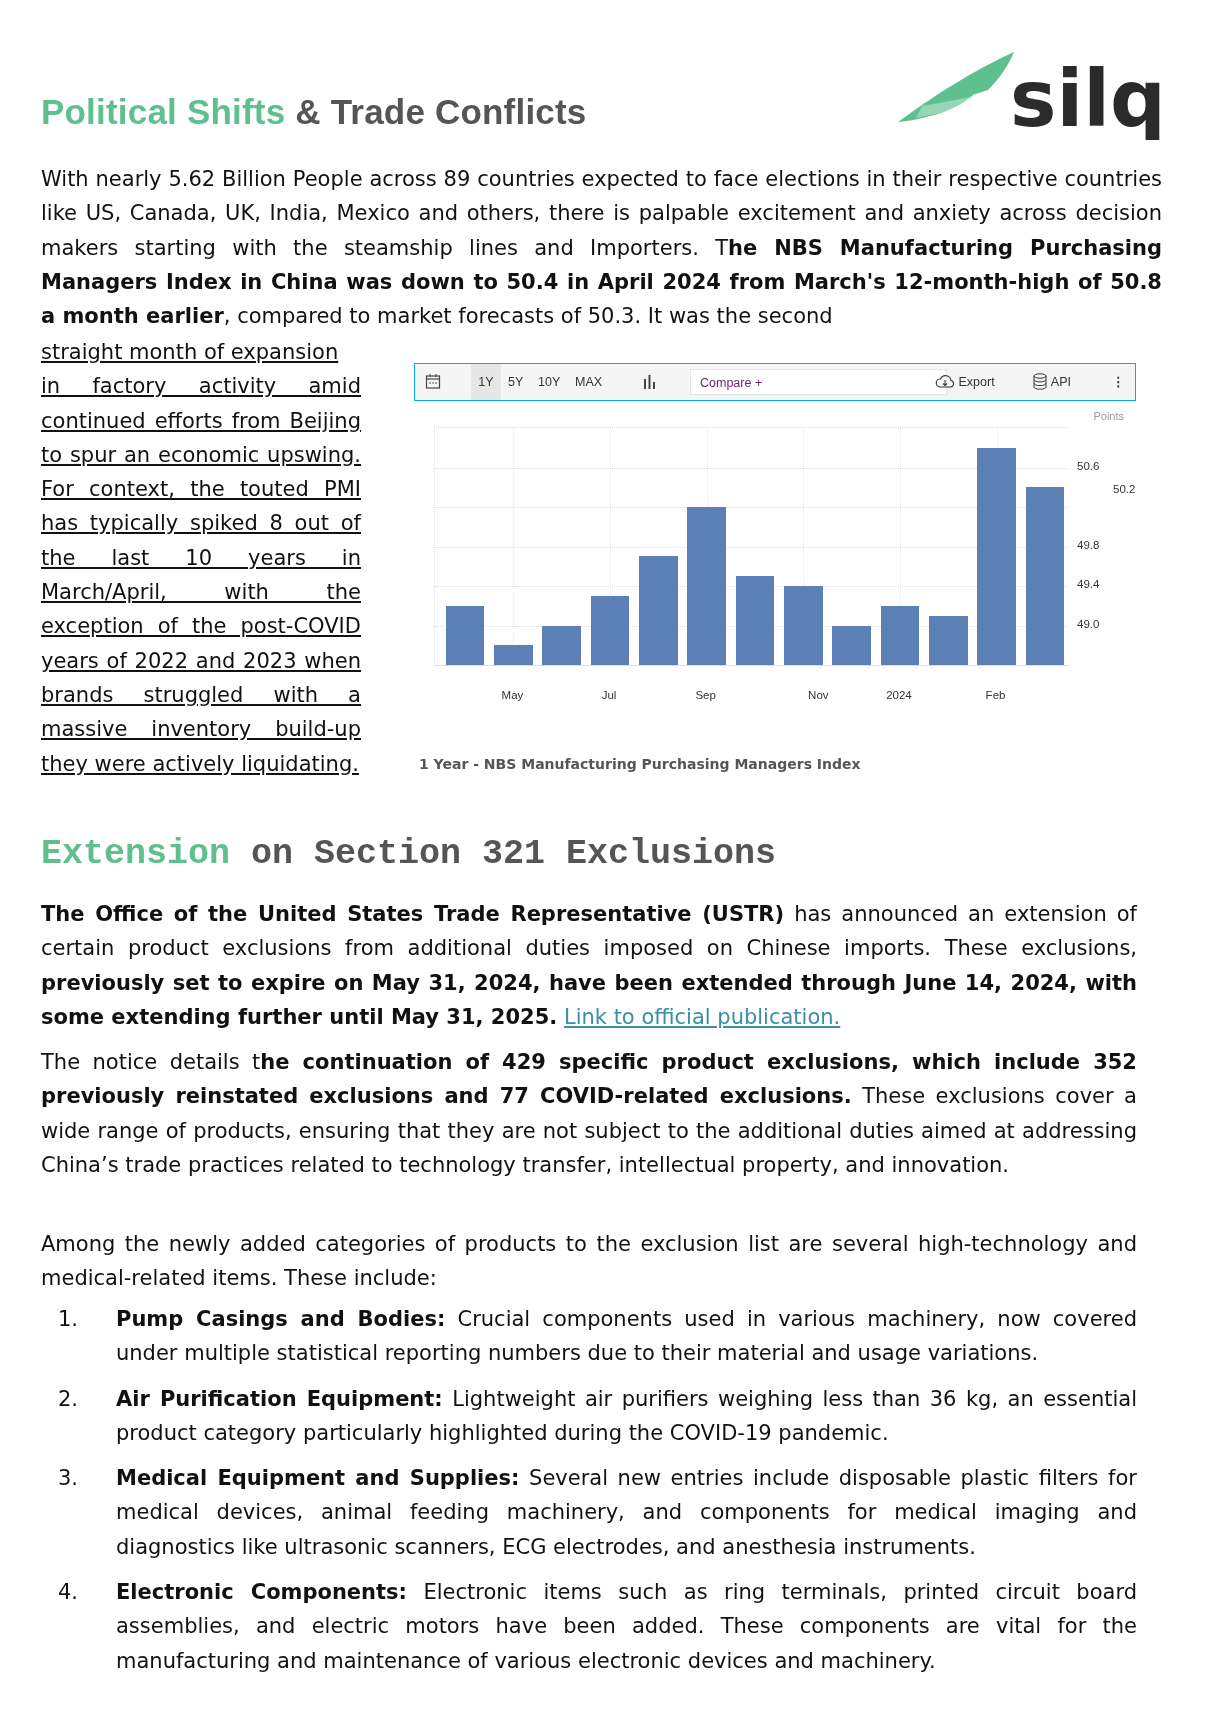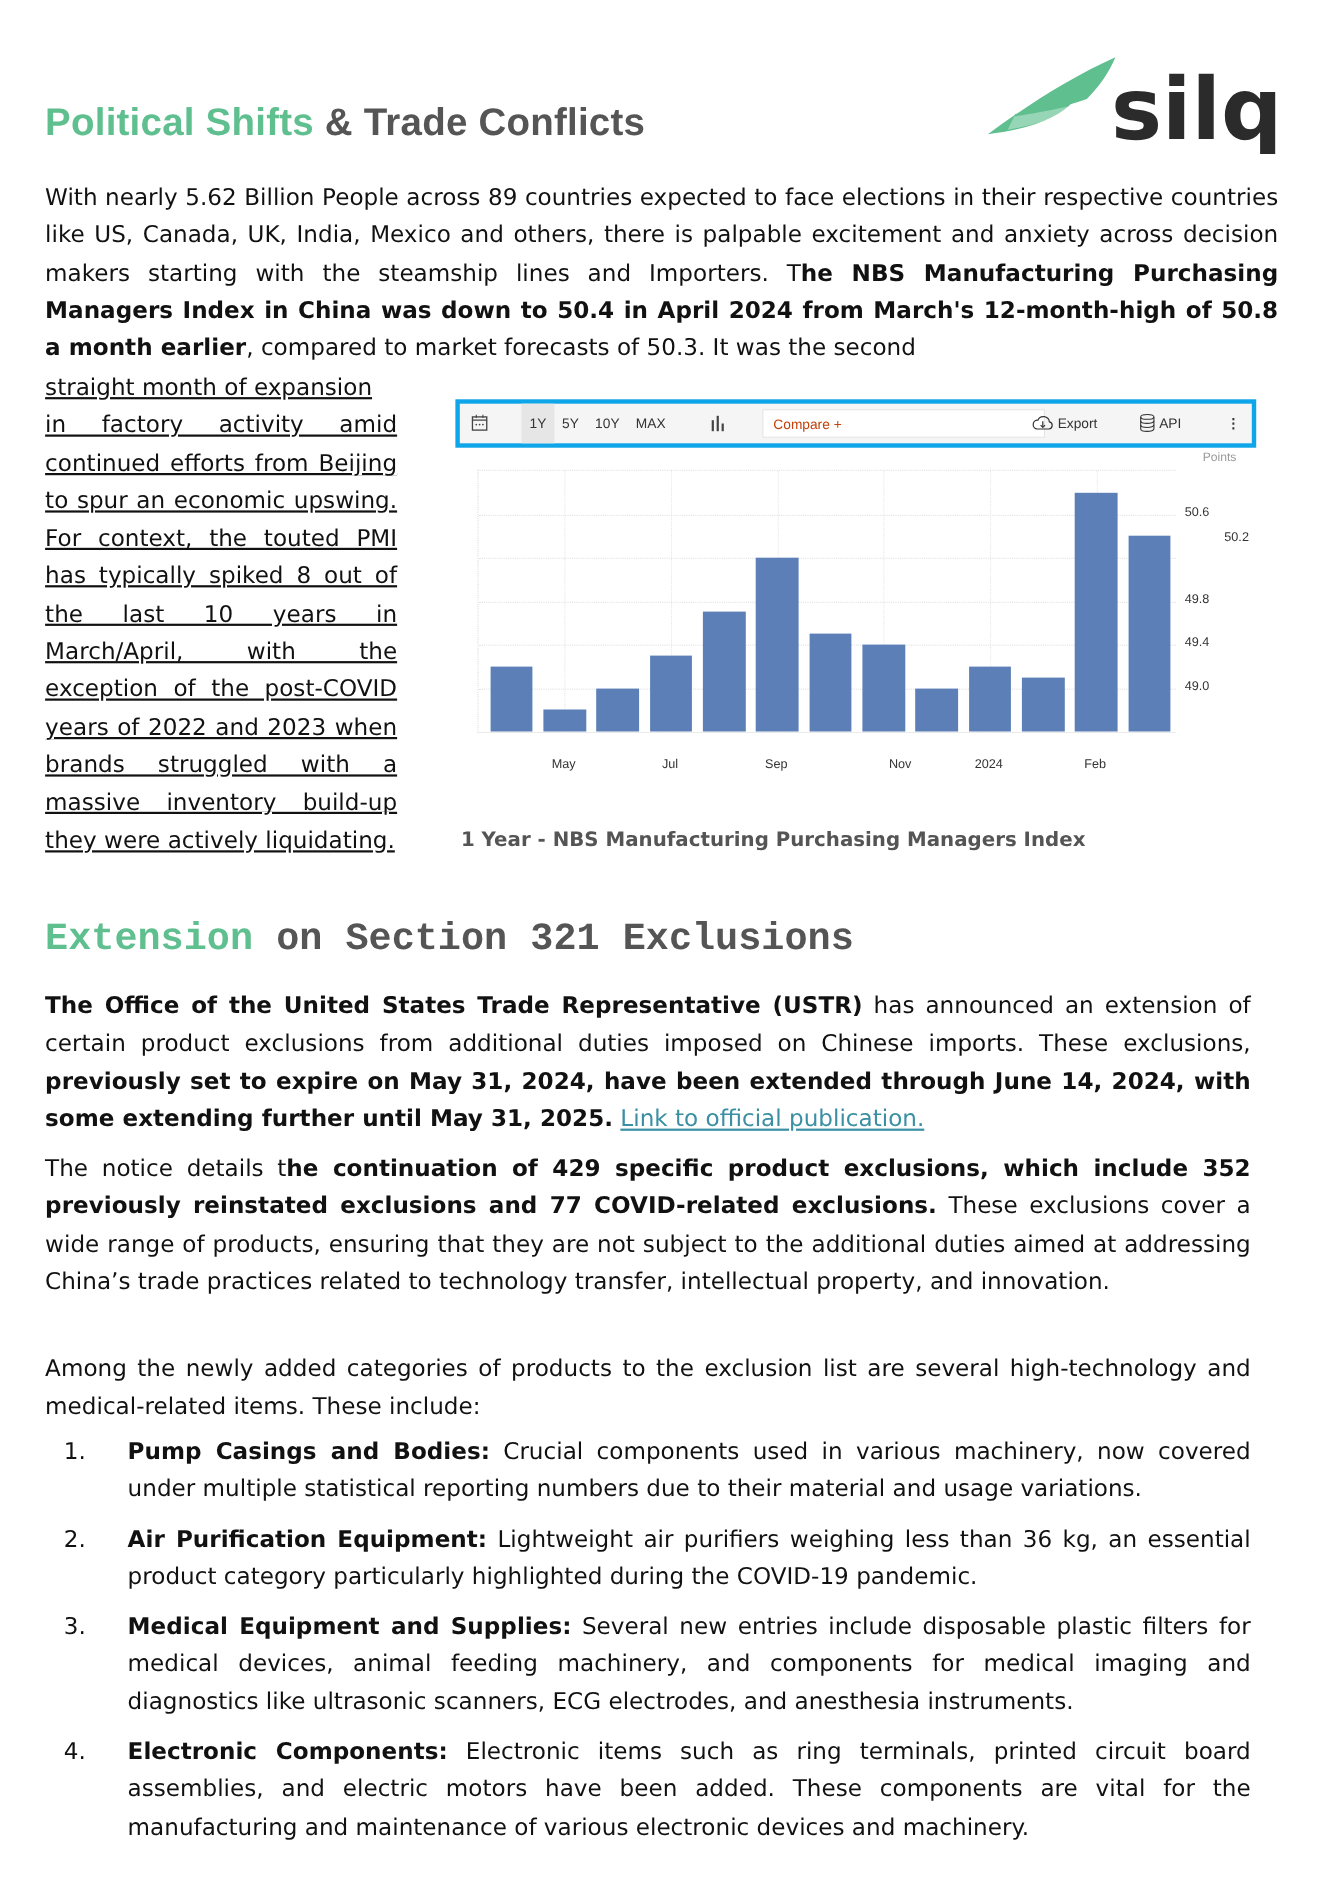--- a/index.html
+++ b/index.html
@@ -10,34 +10,34 @@
         font-family: "Liberation Sans", sans-serif; letter-spacing: 0.2px; }
   .green { color: #5fbf8f; }
   .grey { color: #555555; }
   .para { font-size: 21px; line-height: 34.3px; text-align: justify; margin: 0; }
   .p1 { position: absolute; left: 41px; top: 162px; width: 1121px; }
   .p1-side { position: absolute; left: 41px; top: 335px; width: 320px; text-decoration: underline; }
   .p1-side .first { text-align-last: left; }
   b { font-weight: bold; }
   .chart-box { position: absolute; left: 414px; top: 363px; width: 722px; height: 352px; background: #fff; }
   .toolbar { position: absolute; left: 0; top: 0; width: 720px; height: 36px; background: #f5f5f5;
-             border: 4px solid #0ea5e9; font-family: "Liberation Sans", sans-serif; font-size: 12.5px; color: #333; }
+             border: 1px solid #0ea5e9; font-family: "Liberation Sans", sans-serif; font-size: 12.5px; color: #333; }
   .tb-item { position: absolute; top: 0; height: 36px; line-height: 36px; }
   .tb-active { background: #e6e6e6; }
   .compare { position: absolute; left: 275px; top: 5px; width: 257px; height: 26px; background: #fff;
-             border: 1px solid #e4e4e4; line-height: 26px; padding-left: 9px; box-sizing: border-box; color: #c2410c; }
+             border: 1px solid #e4e4e4; line-height: 26px; padding-left: 9px; box-sizing: border-box; color: #701a75; }
   .points { position: absolute; right: 12px; top: 47px; font-family: "Liberation Sans", sans-serif; font-size: 11px; color: #999; }
   .plot { position: absolute; left: 20px; top: 64px; width: 634px; height: 237px;
           border-bottom: 1px solid #ddd; border-left: 1px dotted #ddd; border-top: 1px dotted #ddd; }
   .gridline { position: absolute; left: 0; width: 100%; border-top: 1px dotted #e0e0e0; }
   .vgrid { position: absolute; top: 0; height: 100%; border-left: 1px dotted #e6e6e6; }
   .bar { position: absolute; bottom: 0; width: 40px; background: #5b7fb6; }
   .ytick { position: absolute; left: 663px; font-family: "Liberation Sans", sans-serif; font-size: 11.5px; color: #333; }
   .xtick { position: absolute; top: 326px; font-family: "Liberation Sans", sans-serif; font-size: 11.5px; color: #333; transform: translateX(-50%); }
-  .caption { position: absolute; left: 419px; top: 752px; font-size: 18px; line-height: 24px; color: #555; font-weight: bold; }
+  .caption { position: absolute; left: 419px; top: 752px; font-size: 14px; line-height: 24px; color: #555; font-weight: bold; }
   .caption a { color: #3a8fa3; text-decoration: underline; font-weight: normal; }
   .h2 { position: absolute; left: 41px; top: 834px; margin: 0; font-size: 35px; font-weight: bold;
         font-family: Liberation Mono, monospace; }
   .p2 { position: absolute; left: 41px; top: 897px; width: 1096px; }
   .p2 a { color: #3a8fa3; text-decoration: underline; }
   .p3 { position: absolute; left: 41px; top: 1045px; width: 1096px; }
   .p4 { position: absolute; left: 41px; top: 1227px; width: 1096px; }
   .list { position: absolute; left: 41px; top: 1302px; width: 1096px; margin: 0; padding: 0; list-style: none; }
   .list li { position: relative; padding-left: 75px; margin-bottom: 11px; }
   .list .num { position: absolute; left: 17px; top: 0; }

